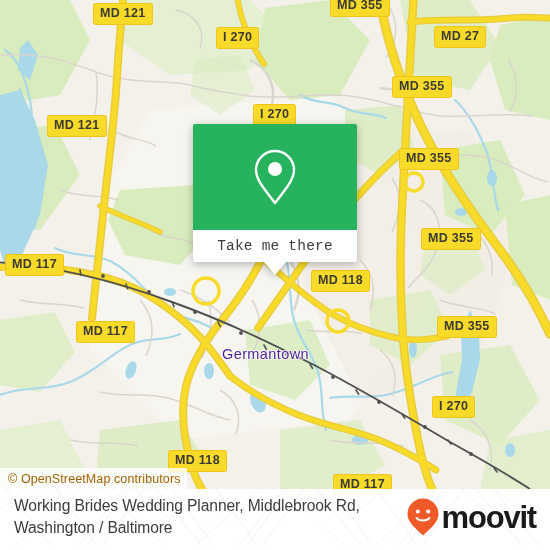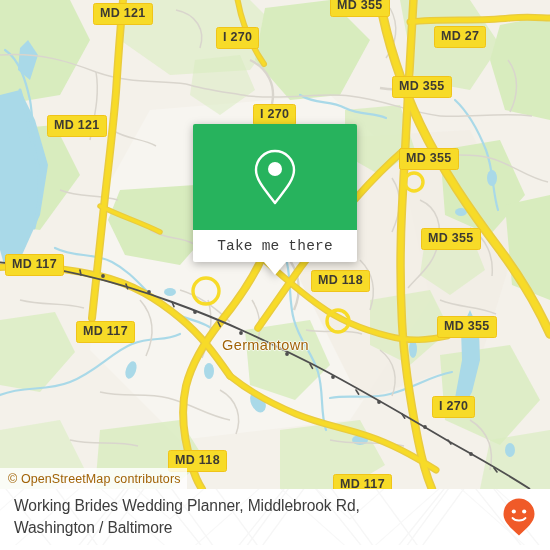--- a/index.html
+++ b/index.html
@@ -64,27 +64,28 @@
     padding: 3px 6px 4px 6px;
     white-space: nowrap;
     letter-spacing: 0.3px;
     box-sizing: border-box;
   }
 
   
   .place-label {
     position: absolute;
     z-index: 18;
-    color: #a16207;
+    color: #4c1d95;
     font-size: 14.5px;
     letter-spacing: 0.4px;
     white-space: nowrap;
     text-shadow:
       1px 0 1px #fdfdfb, -1px 0 1px #fdfdfb,
       0 1px 1px #fdfdfb, 0 -1px 1px #fdfdfb;
+    margin-top: 9px;
   }
 
   
   .popup {
     position: absolute;
     left: 193px;
     top: 124px;
     width: 164px;
     z-index: 40;
     filter: drop-shadow(0 2px 4px rgba(0,0,0,0.28));
@@ -410,18 +411,19 @@
     <div id="footer-inner">
       <div id="footer-title">Working Brides Wedding Planner, Middlebrook Rd, Washington / Baltimore</div>
 
       <div class="brand">
         <svg width="34" height="40" viewBox="0 0 34 40">
           <path d="M17 1.5 C8.4 1.5 1.5 8.4 1.5 17 C1.5 25 9 31 17 38.5 C25 31 32.5 25 32.5 17 C32.5 8.4 25.6 1.5 17 1.5 Z" fill="#f05a28"></path>
           <circle cx="11.8" cy="14.5" r="2.1" fill="#ffffff"></circle>
           <circle cx="22.2" cy="14.5" r="2.1" fill="#ffffff"></circle>
           <path d="M10.6 21 C13 24.4 21 24.4 23.4 21" stroke="#ffffff" stroke-width="2.1" fill="none" stroke-linecap="round"></path>
         </svg>
+        <span class="brand-word">moovit</span>
       </div>
     </div>
 
   </div>
 
 </div>
 
 </body></html>

